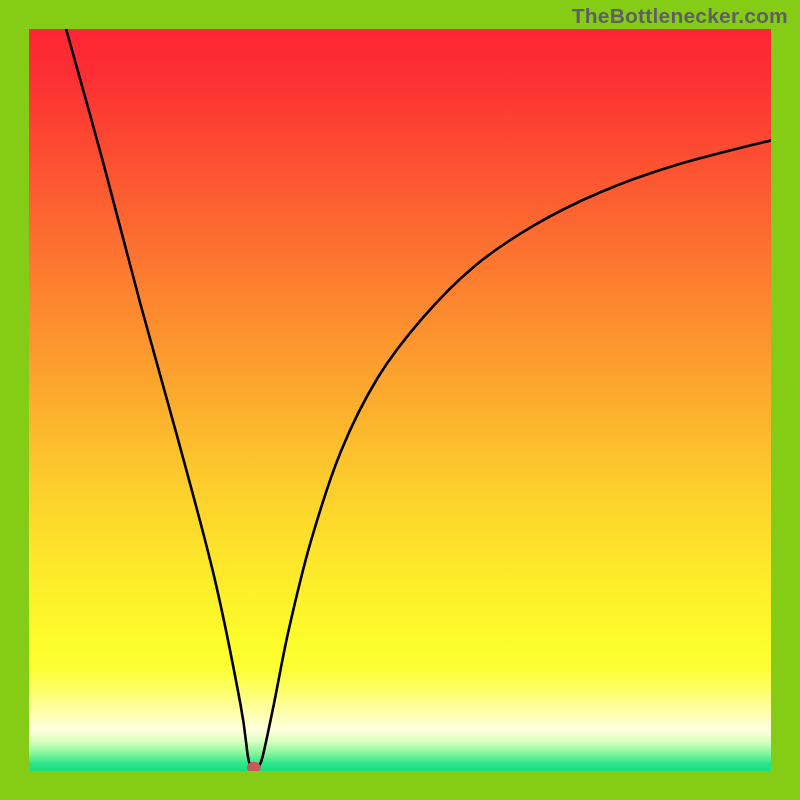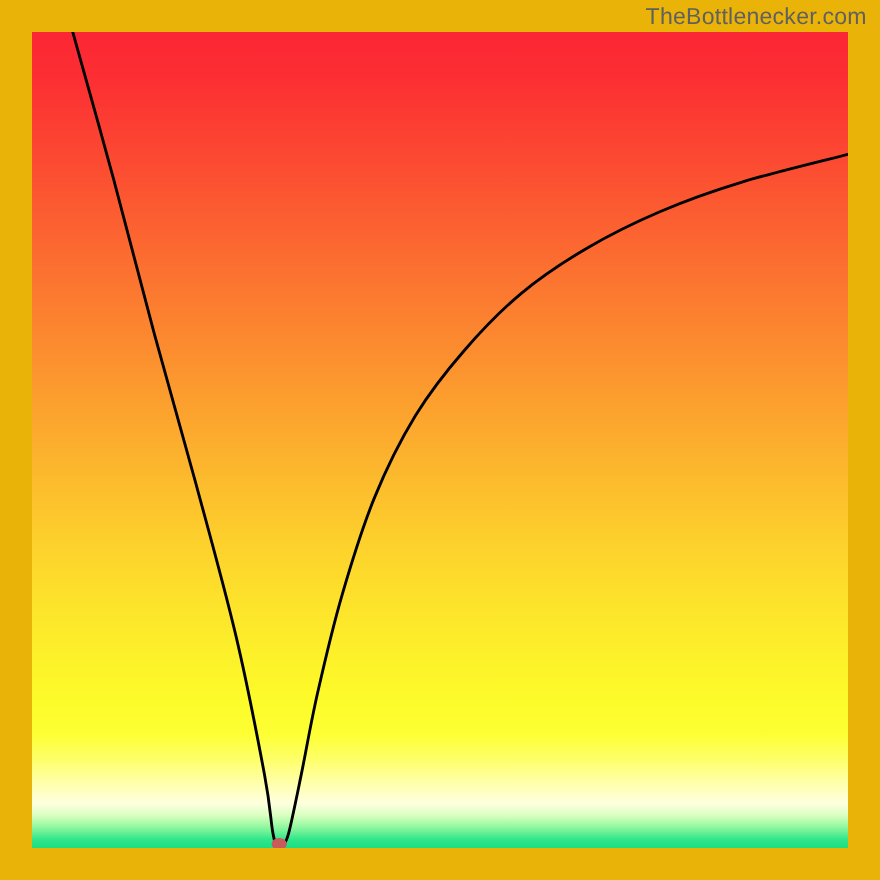--- a/index.html
+++ b/index.html
@@ -9,21 +9,22 @@
     height: 800px;
     background: #000;
     overflow: hidden;
   }
   .frame {
     position: absolute;
     left: 0;
     top: 0;
     width: 800px;
     height: 800px;
-    background: #eab308;
+    background: #84cc16;
+    font-weight: bold;
   }
   .plot-area {
     position: absolute;
     left: 29px;
     top: 29px;
     width: 742px;
     height: 742px;
     overflow: hidden;
   }
   .source {

